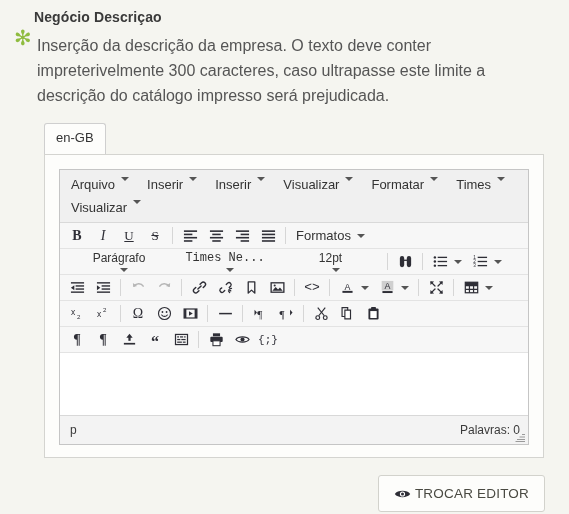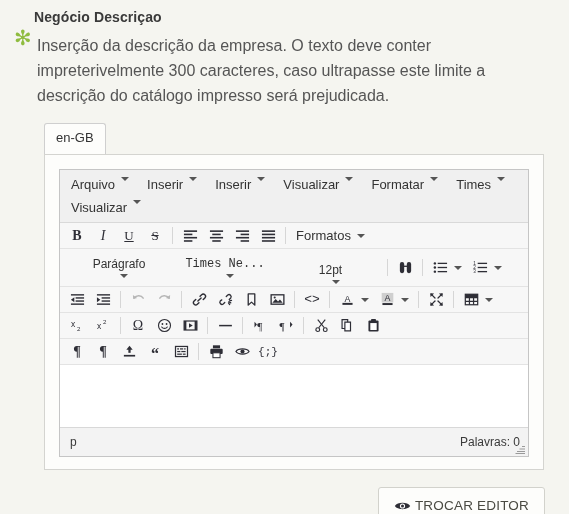--- a/index.html
+++ b/index.html
@@ -200,21 +200,21 @@
   .combo .caret {
     width: 0; height: 0;
     border-left: 4px solid transparent;
     border-right: 4px solid transparent;
     border-top: 4px solid #555;
     margin-left: 10px;
     flex: none;
   }
   .combo-para { width: 96px; }
   .combo-font { width: 92px; font-family: Liberation Mono, monospace; }
-  .combo-size { width: 95px; margin-top: 12px; }
+  .combo-size { width: 95px; }
 
   .split-caret {
     width: 0; height: 0;
     border-left: 4px solid transparent;
     border-right: 4px solid transparent;
     border-top: 4px solid #555;
     display: inline-block;
     margin: 0 5px 0 1px;
     cursor: pointer;
   }

